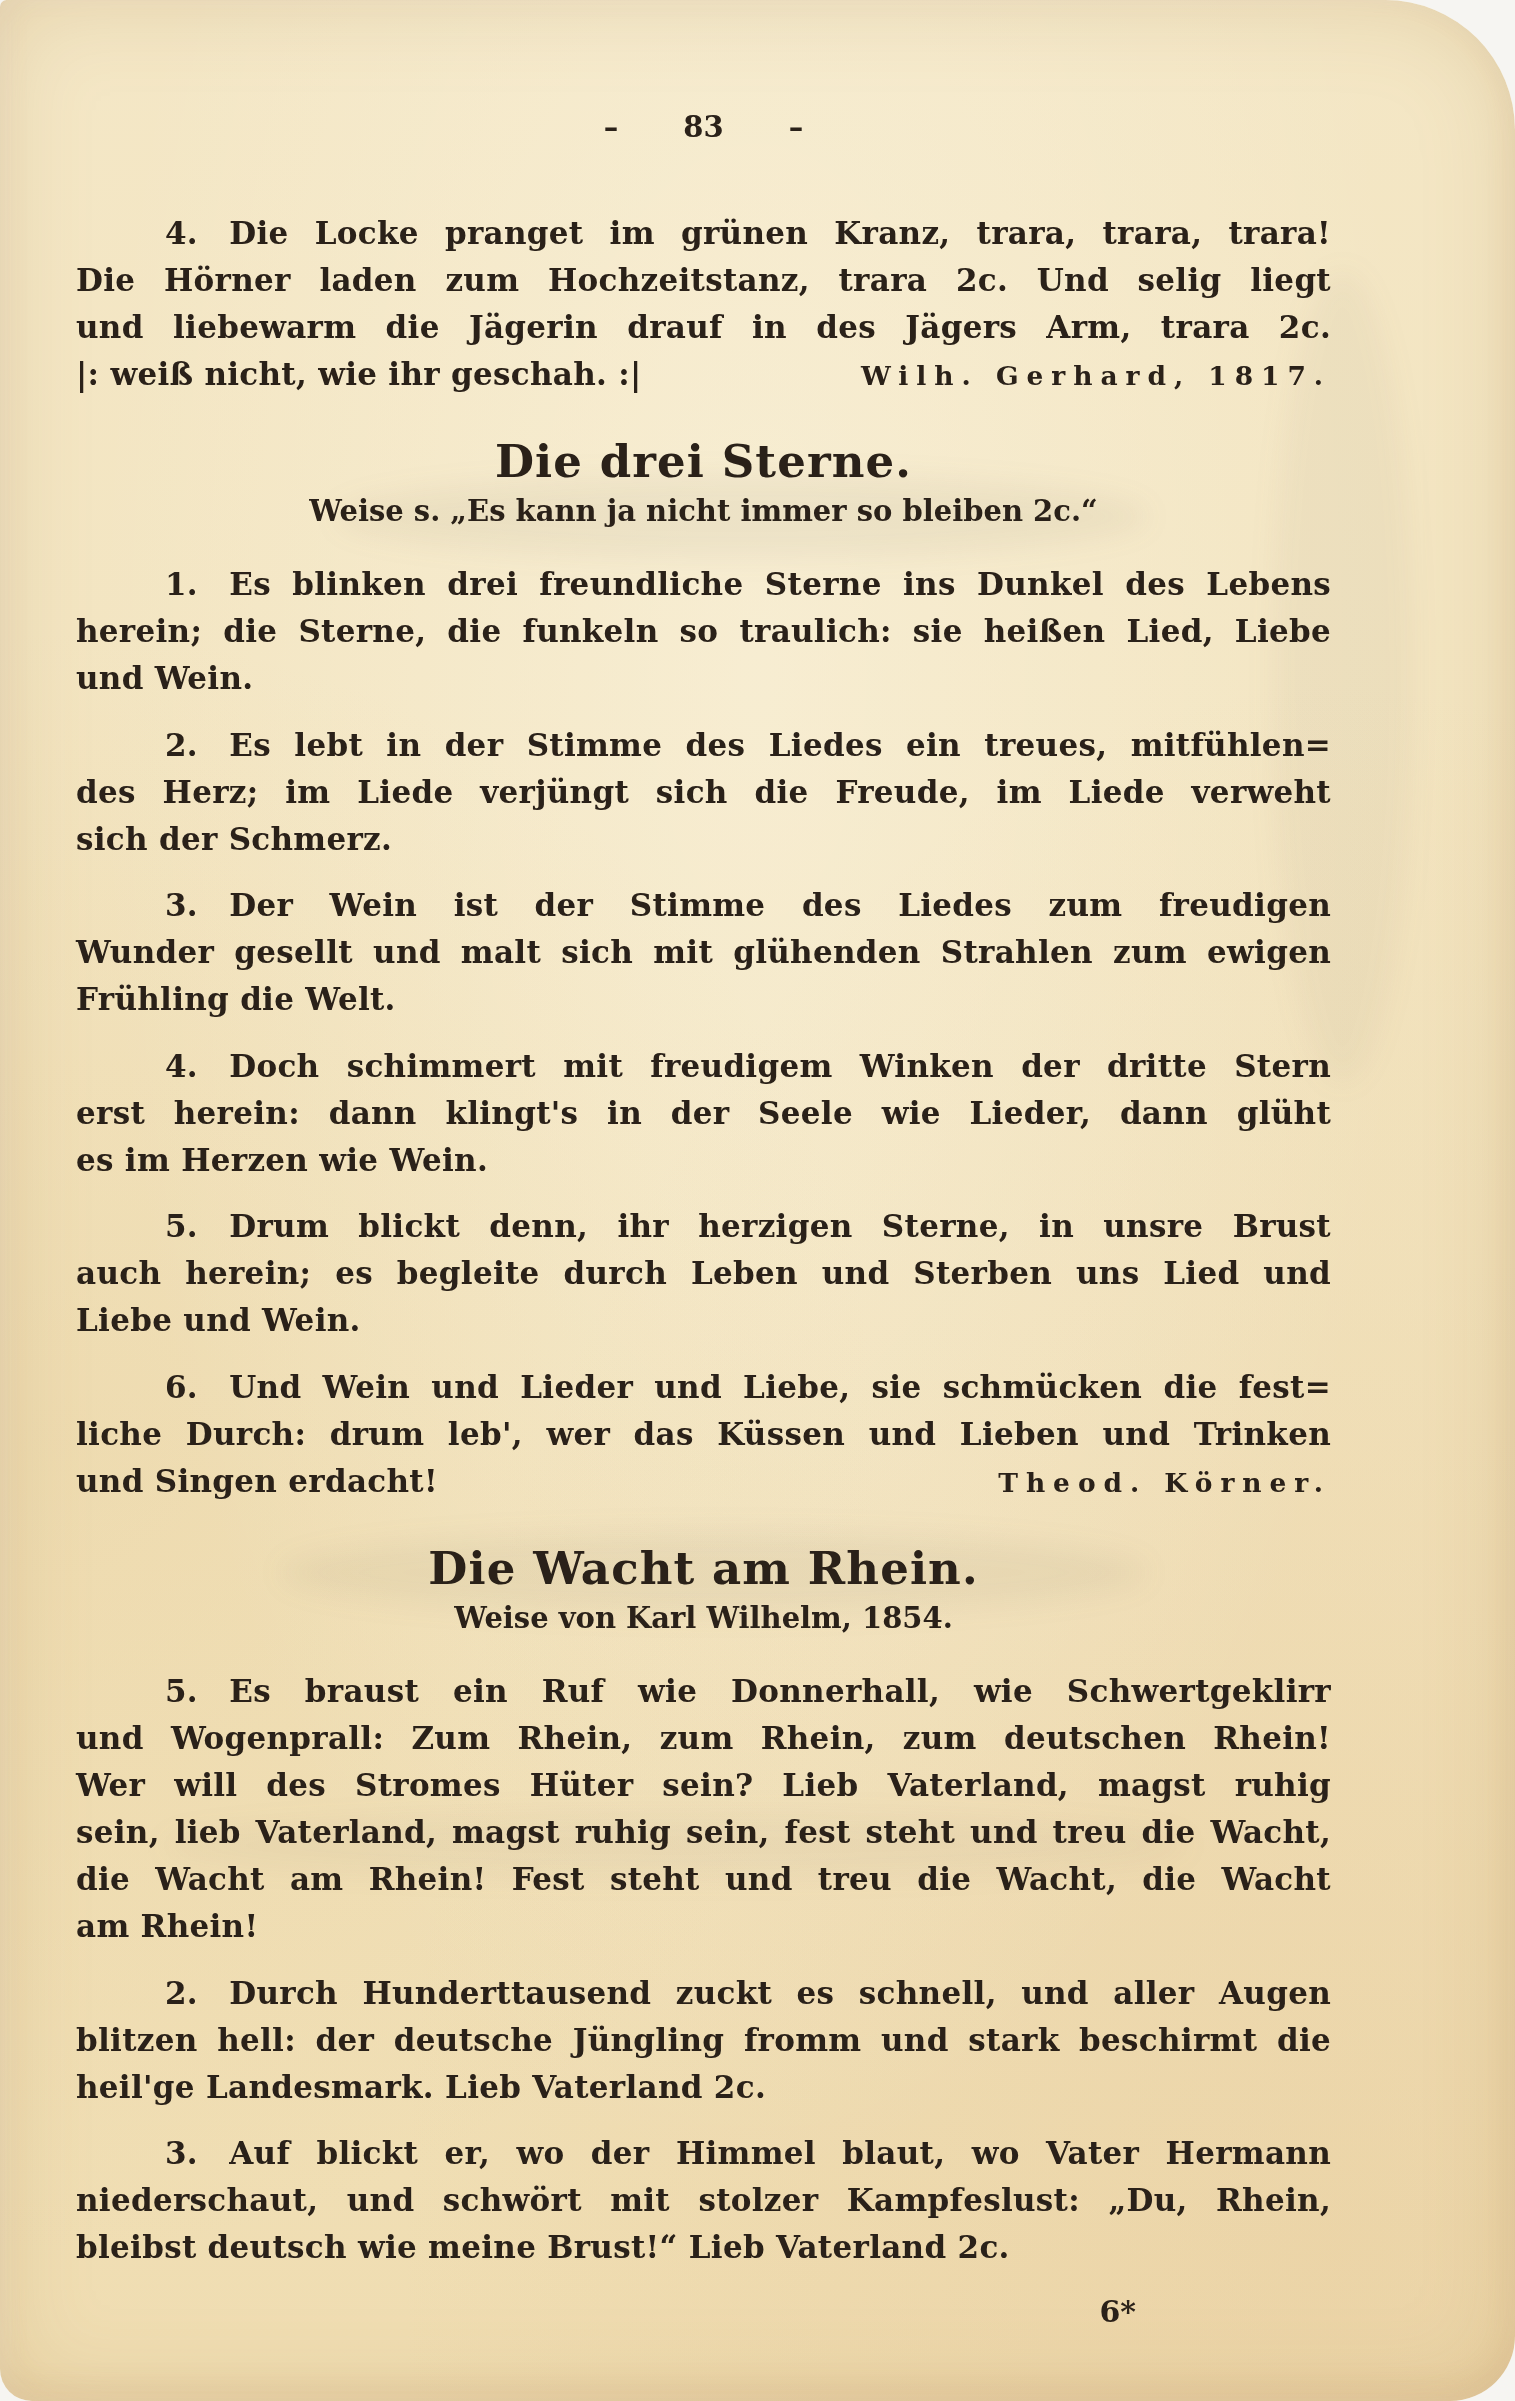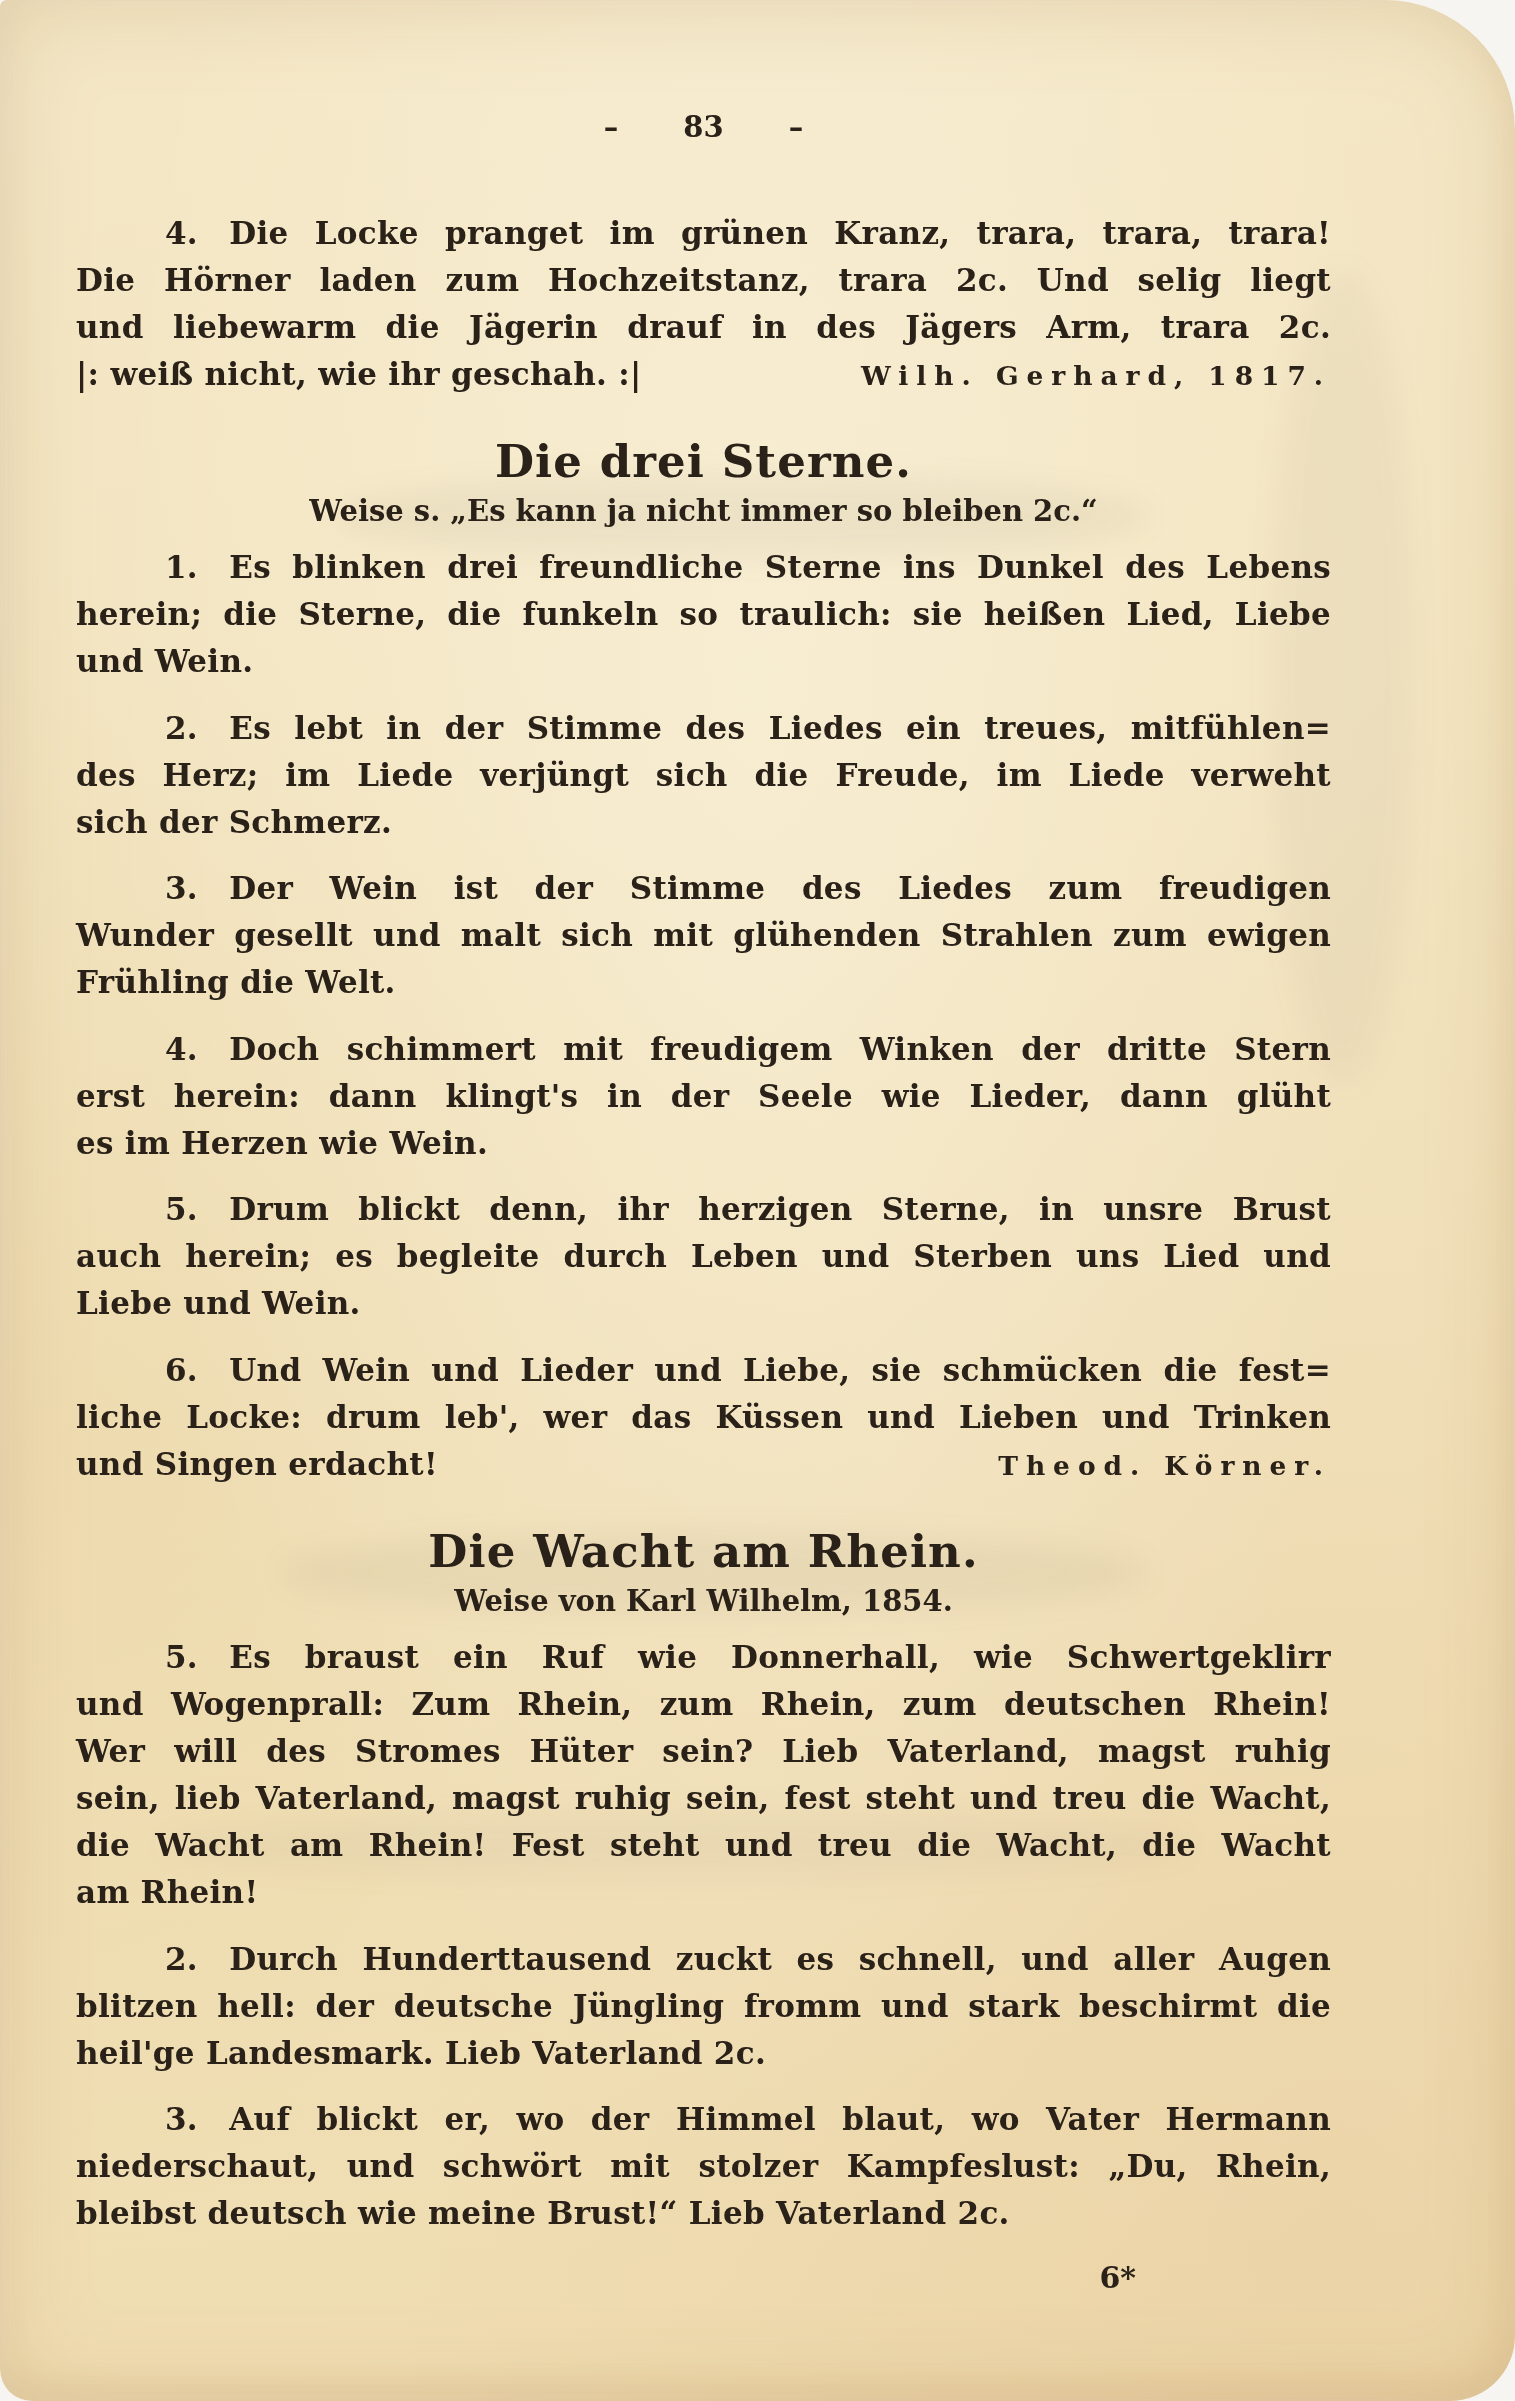--- a/index.html
+++ b/index.html
@@ -38,21 +38,21 @@
   }
   .verse{font-size:31px;font-weight:700;line-height:47px;margin-top:19.5px;letter-spacing:0.3px;}
   #fragment .verse{margin-top:64px;}
   .line{text-align:justify;text-align-last:justify;hyphens:none;}
   .line.first{text-indent:89px;}
   .line.last{text-align-last:left;}
   .flexline{display:flex;justify-content:space-between;align-items:baseline;}
   .attribution{letter-spacing:.30em;font-size:26.5px;white-space:nowrap;}
   .song-title{margin-top:34px;text-align:center;font-size:45px;font-weight:700;line-height:57px;letter-spacing:1.1px;}
   .tune-note{margin-top:5.4px;text-align:center;font-size:29px;font-weight:700;line-height:32px;}
-  .verses .verse:first-child{margin-top:17px;}
+  .verses .verse:first-child{margin-top:34px;}
   .signature{margin-top:18.4px;margin-right:195px;text-align:right;font-size:30px;font-weight:700;line-height:43px;}
 </style>
 </head>
 <body>
 
 <div class="page">
   <div class="smudge s1"></div>
   <div class="smudge s2"></div>
   <div class="smudge s3"></div>
   <div class="smudge s4"></div>
@@ -100,21 +100,21 @@
               <div class="line">erst herein: dann klingt's in der Seele wie Lieder, dann glüht</div>
               <div class="line last">es im Herzen wie Wein.</div>
             </div>
             <div class="verse">
               <div class="line first">5. Drum blickt denn, ihr herzigen Sterne, in unsre Brust</div>
               <div class="line">auch herein; es begleite durch Leben und Sterben uns Lied und</div>
               <div class="line last">Liebe und Wein.</div>
             </div>
             <div class="verse">
               <div class="line first">6. Und Wein und Lieder und Liebe, sie schmücken die fest=</div>
-              <div class="line">liche Locke: drum leb', wer das Küssen und Lieben und Trinken</div>
+              <div class="line">liche Durch: drum leb', wer das Küssen und Lieben und Trinken</div>
               <div class="line last flexline">
                 <span>und Singen erdacht!</span>
                 <span class="attribution">Theod. Körner.</span>
               </div>
             </div>
           </div>
         </div>
         <div class="song">
           <div class="song-title">Die Wacht am Rhein.</div>
           <div class="tune-note">Weise von Karl Wilhelm, 1854.</div>

